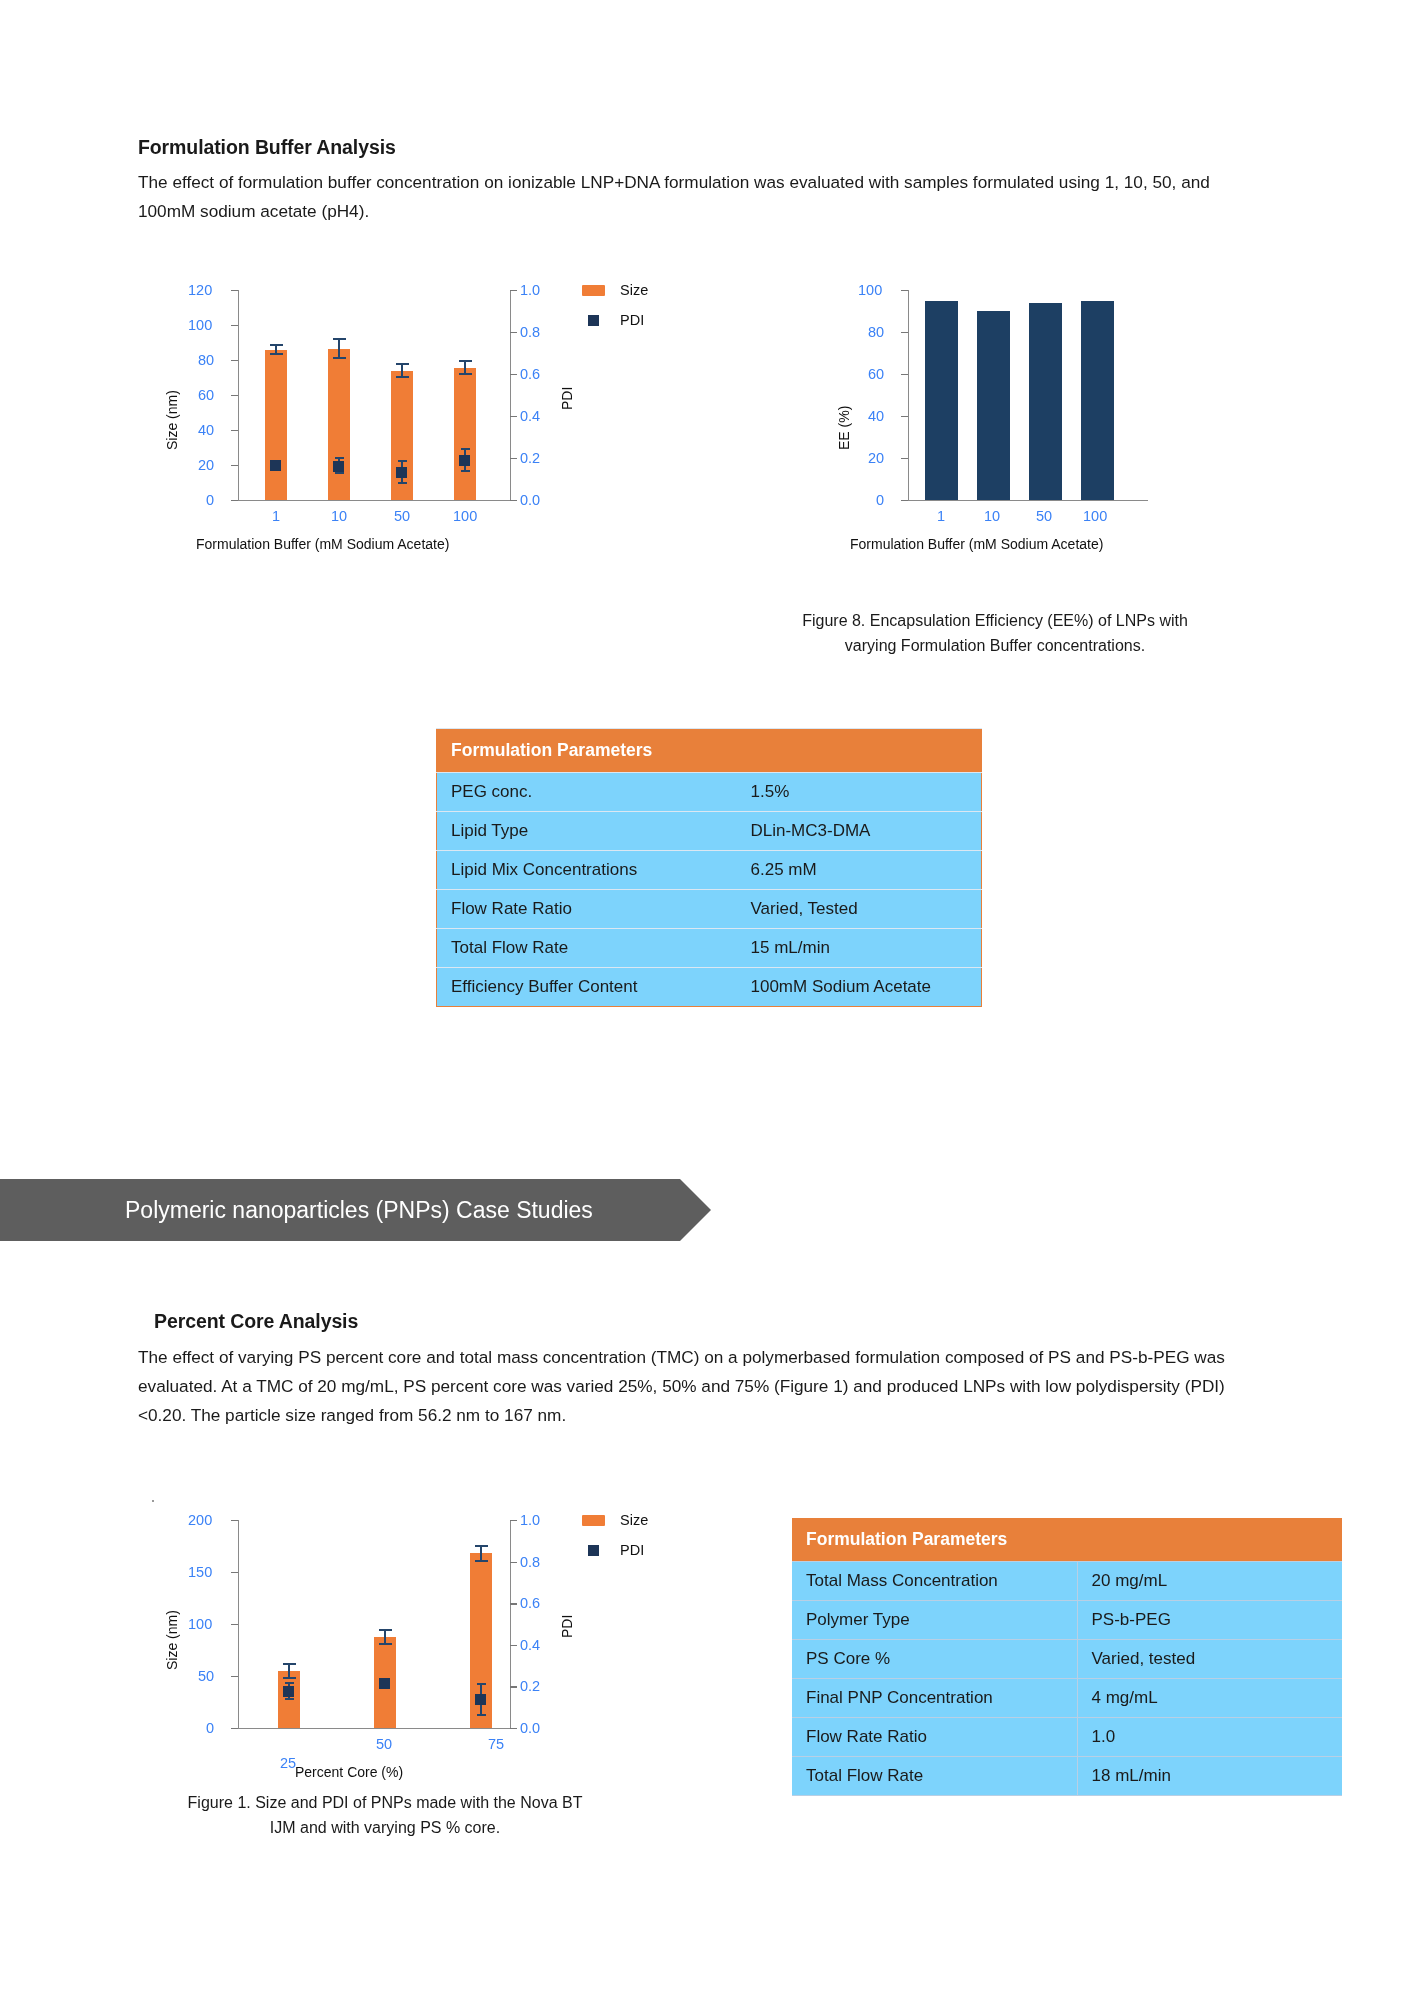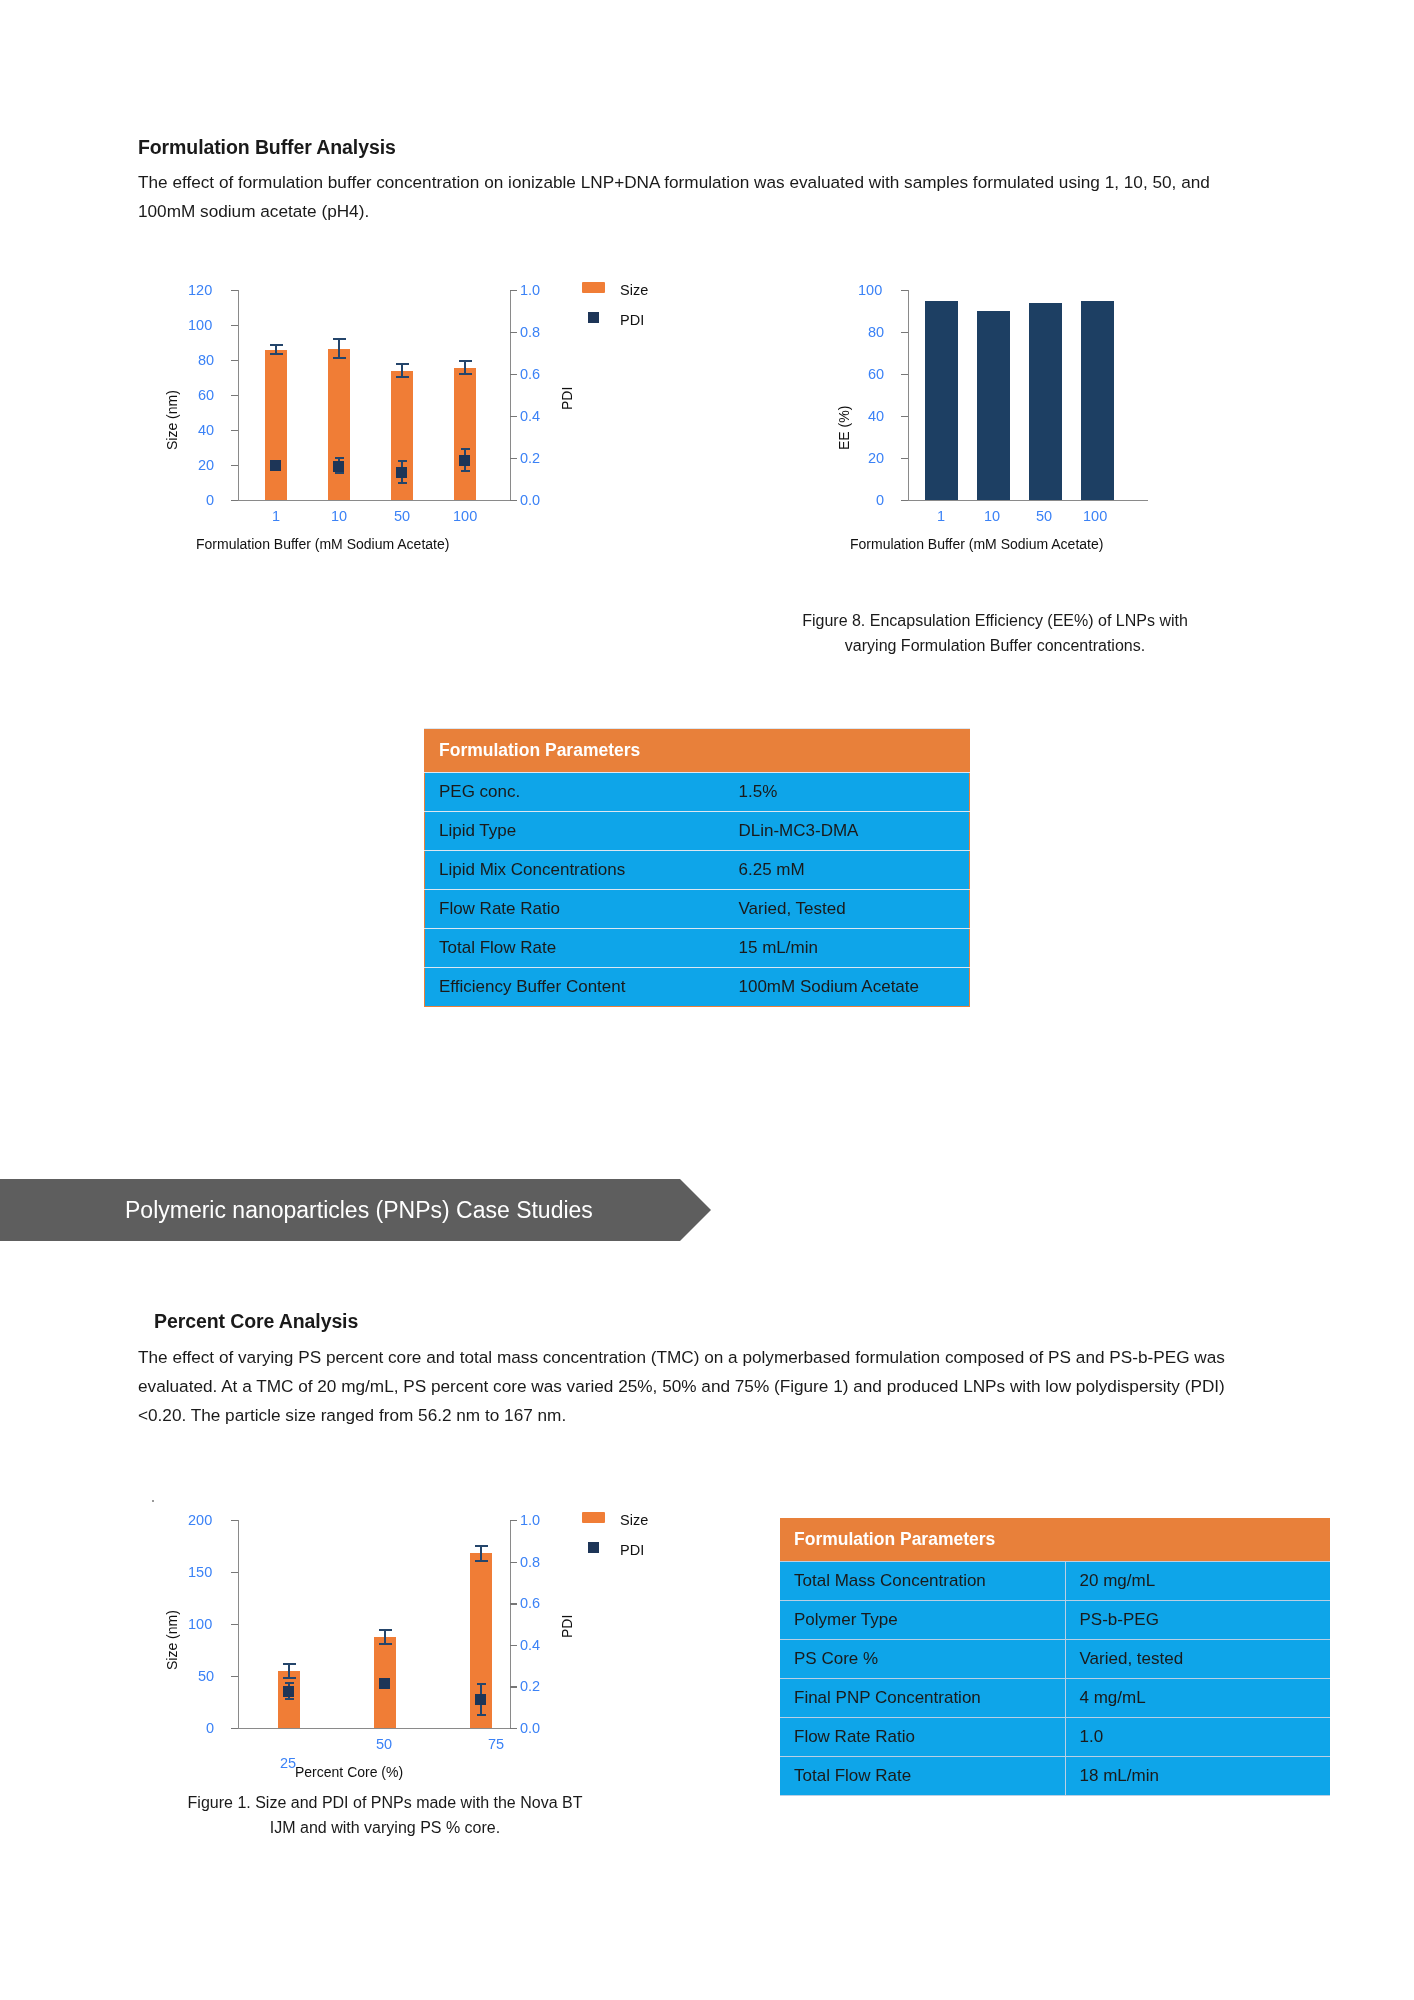--- a/index.html
+++ b/index.html
@@ -58,32 +58,33 @@
   }
   .tick-mark { position:absolute; background:#777; }
   .axis-line { position:absolute; background:#8a8a8a; }
   .bar { position:absolute; }
   .errbar { position:absolute; }
   .errbar .stem { position:absolute; left:50%; width:1.6px; margin-left:-0.8px; background:#24456b; }
   .errbar .cap  { position:absolute; left:50%; height:1.6px; width:13px; margin-left:-6.5px; background:#24456b; }
   .pdi-marker { position:absolute; background:#1d3557; }
 
   .legend { position:absolute; }
-  .legend-row { display:flex; align-items:flex-start; margin-bottom:14px; }
+  .legend-row { display:flex; align-items:center; margin-bottom:14px; }
   .legend-swatch-bar { width:23px; height:11px; background:#f07d36; border-radius:1px; }
   .legend-swatch-sq  { width:11px; height:11px; background:#1d3557; margin-left:6px; margin-right:6px; }
   .legend-label { font-size:14.5px; color:#111; margin-left:15px; }
   .legend-label.sq { margin-left:15px; }
 
   
   .ftable {
     position:absolute;
     border-collapse:collapse;
     font-size:17px;
-    background:#0ea5e9;
+    background:#7dd3fc;
+    margin-left:12px;
   }
   .ftable .thead-cell {
     background:#e8803a;
     color:#ffffff;
     font-weight:bold;
     font-size:17.5px;
     padding:11px 14px;
     text-align:left;
   }
   .ftable td {

